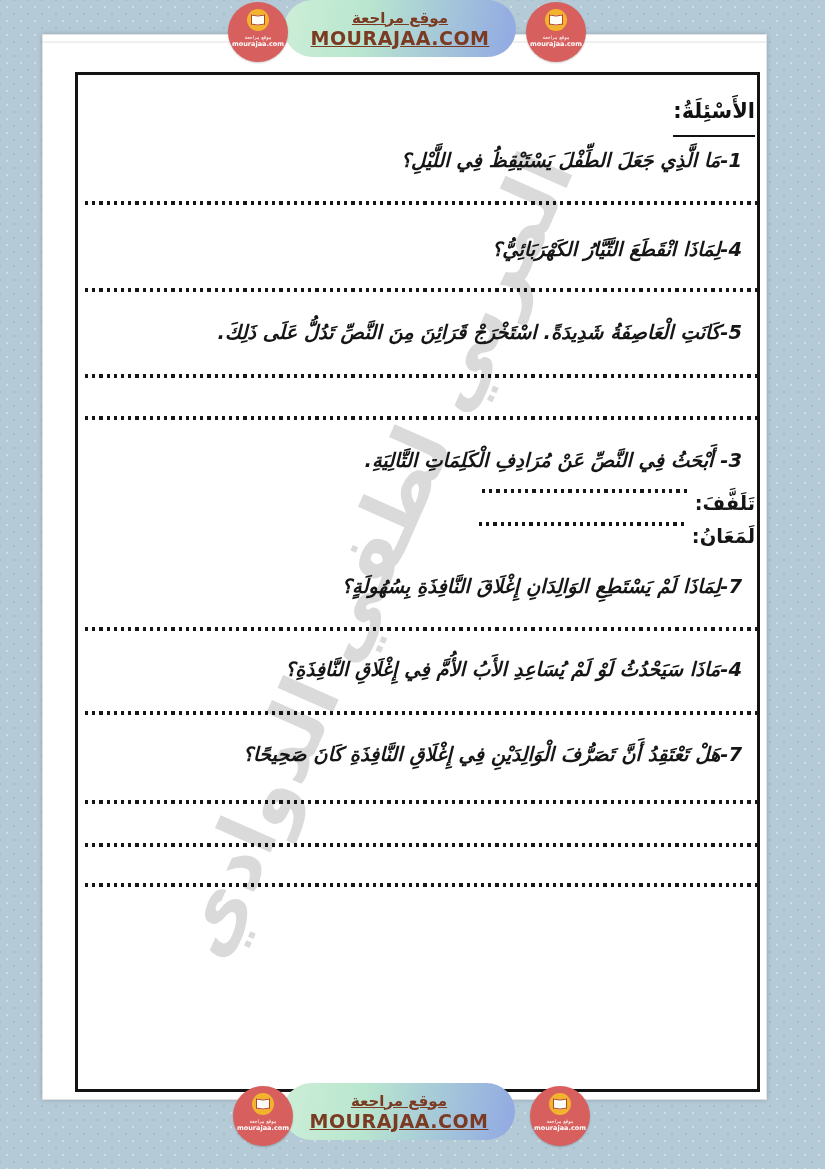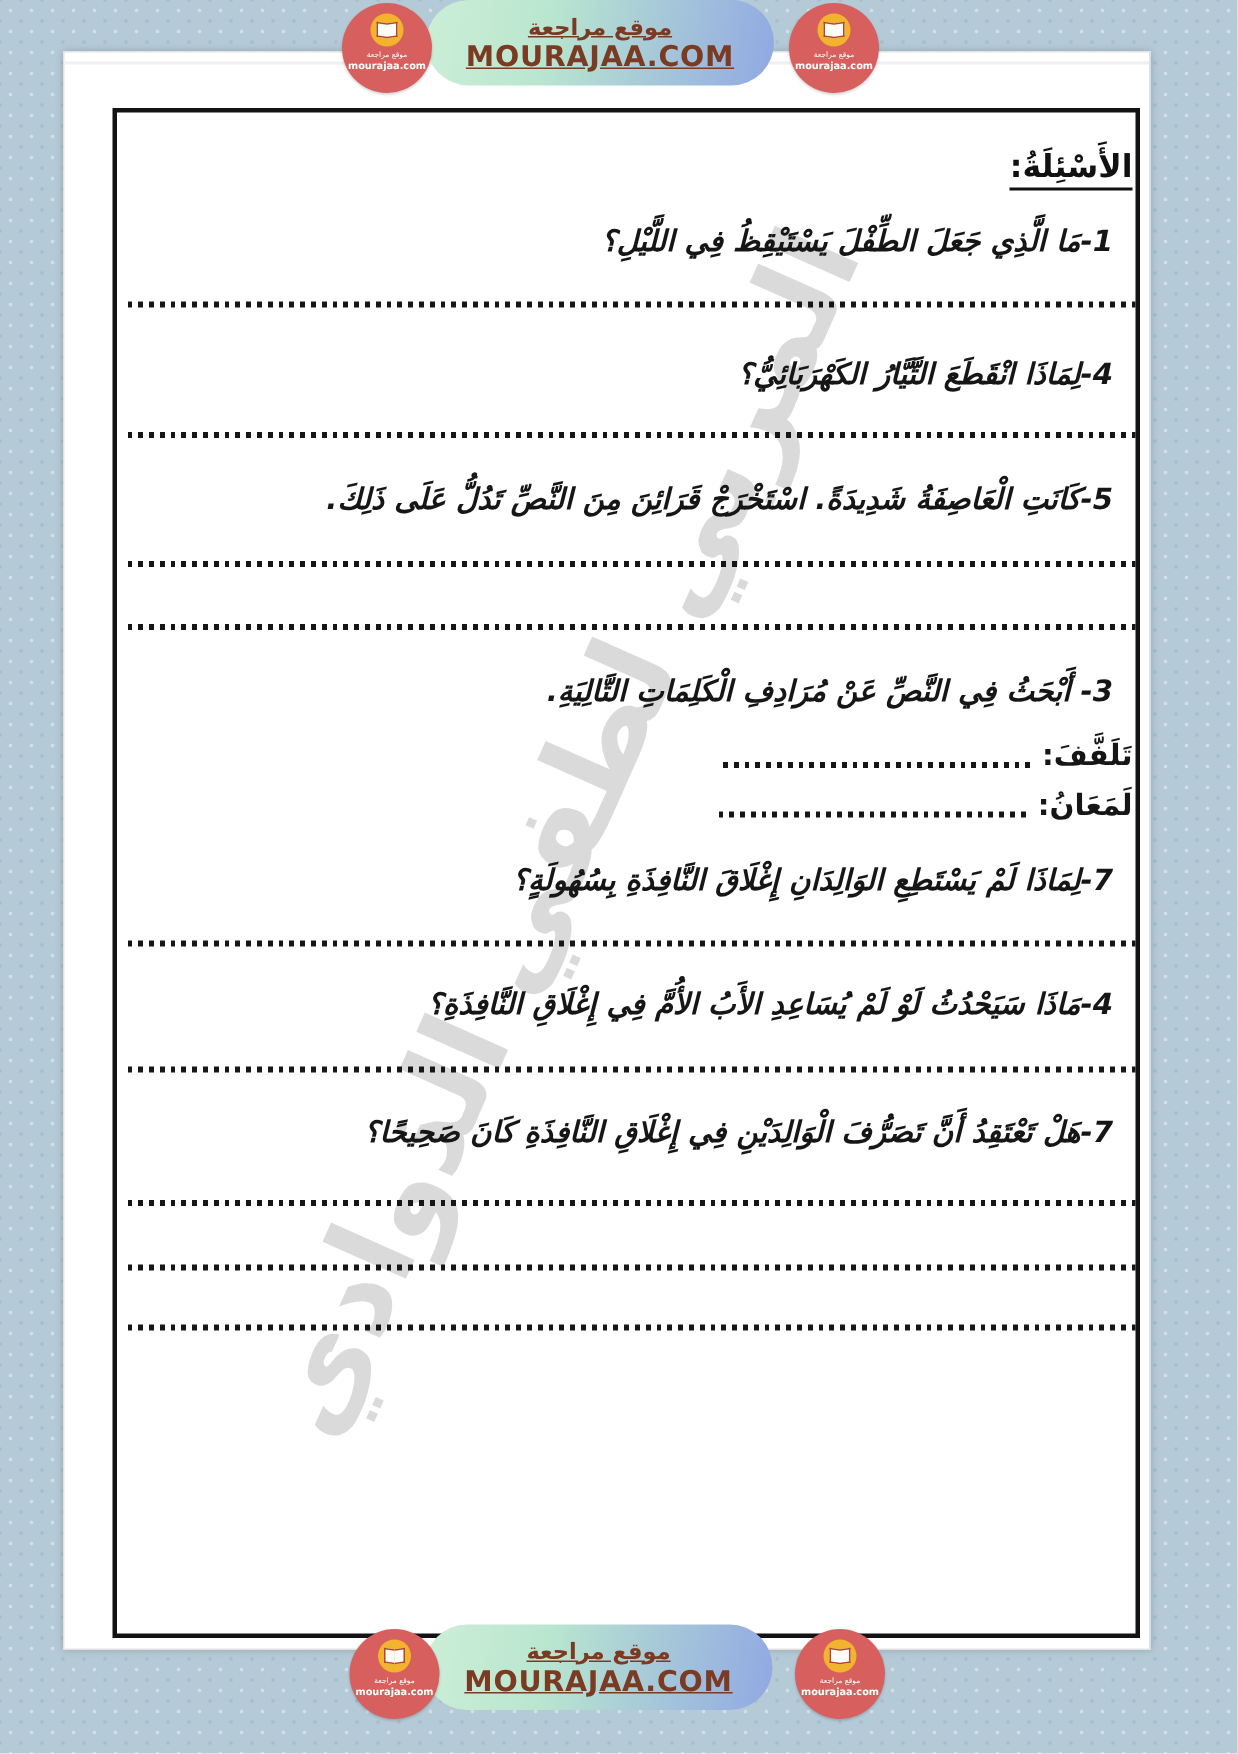--- a/index.html
+++ b/index.html
@@ -27,33 +27,33 @@
     position:absolute;left:330px;top:520px;z-index:1;
     transform:translate(-50%,-50%) rotate(-66deg);
     font-size:80px;font-weight:bold;white-space:nowrap;
     color:#bdbdbd;opacity:.55;letter-spacing:2px;
   }
   .title{
     position:absolute;right:70px;top:99px;z-index:3;direction:rtl;
   }
   .title-text{
     font-size:21px;font-weight:bold;color:#111;
-    border-bottom:2.5px solid #111;padding-bottom:2px;display:inline-block;
+    border-bottom:2.5px solid #111;padding-bottom:12px;display:inline-block;
   }
   .q{
     position:absolute;right:83px;top:0;z-index:3;direction:rtl;text-align:left;
     font-size:19.5px;line-height:29px;font-weight:bold;color:#161616;white-space:nowrap;font-style:italic;
   }
   .dotline{
     position:absolute;left:85px;width:672px;height:4px;z-index:3;
     background-image:repeating-linear-gradient(90deg,#161616 0 3.2px,transparent 3.2px 7.2px);
   }
   .syn{
     position:absolute;right:70px;z-index:3;direction:rtl;
-    display:flex;align-items:flex-end;
+    display:flex;
   }
   .syn-label{font-size:19.5px;line-height:29px;font-weight:bold;color:#161616;}
   .syn-dots{
     display:inline-block;width:205px;height:4px;margin:0 8px 6px 0;
     background-image:repeating-linear-gradient(90deg,#161616 0 3.2px,transparent 3.2px 7.2px);
   }
   .pill{
     position:absolute;width:232px;height:57px;border-radius:30px;z-index:5;
     background:linear-gradient(100deg,#cdeed7 0%,#b9e6cf 35%,#91a8e3 100%);
     display:flex;flex-direction:column;align-items:center;justify-content:center;

